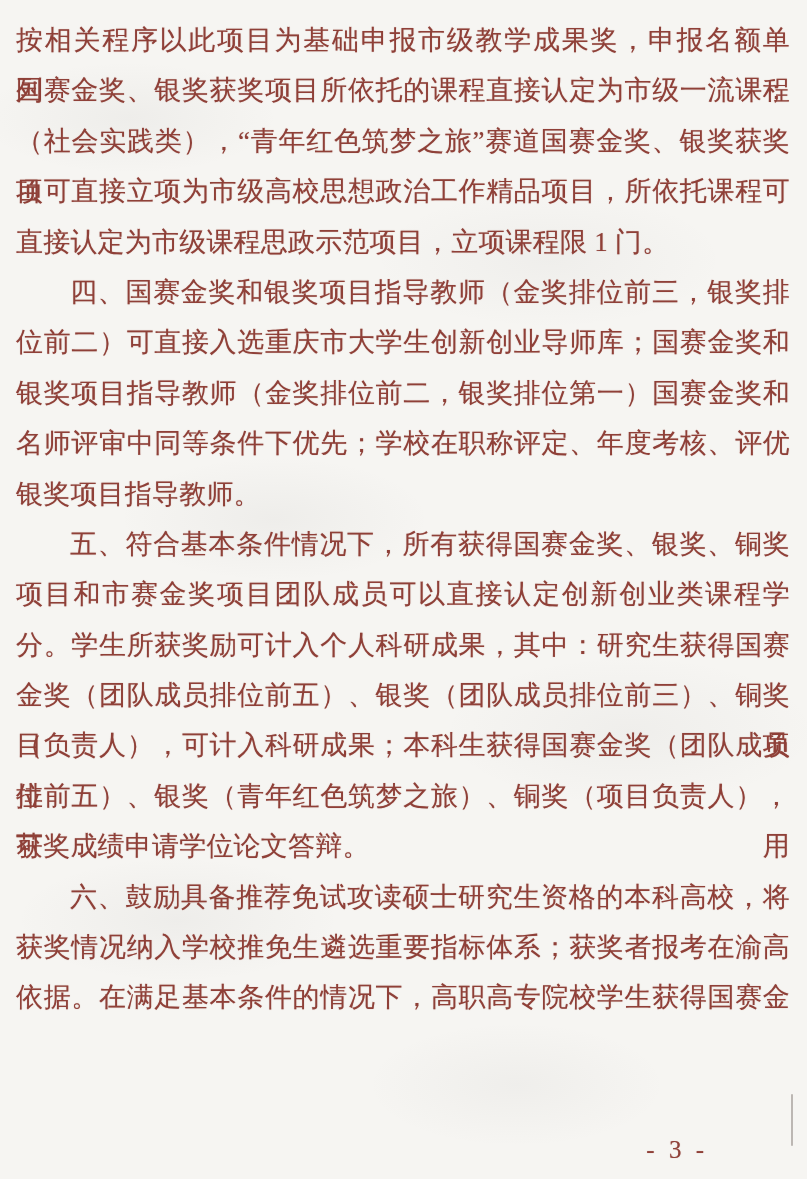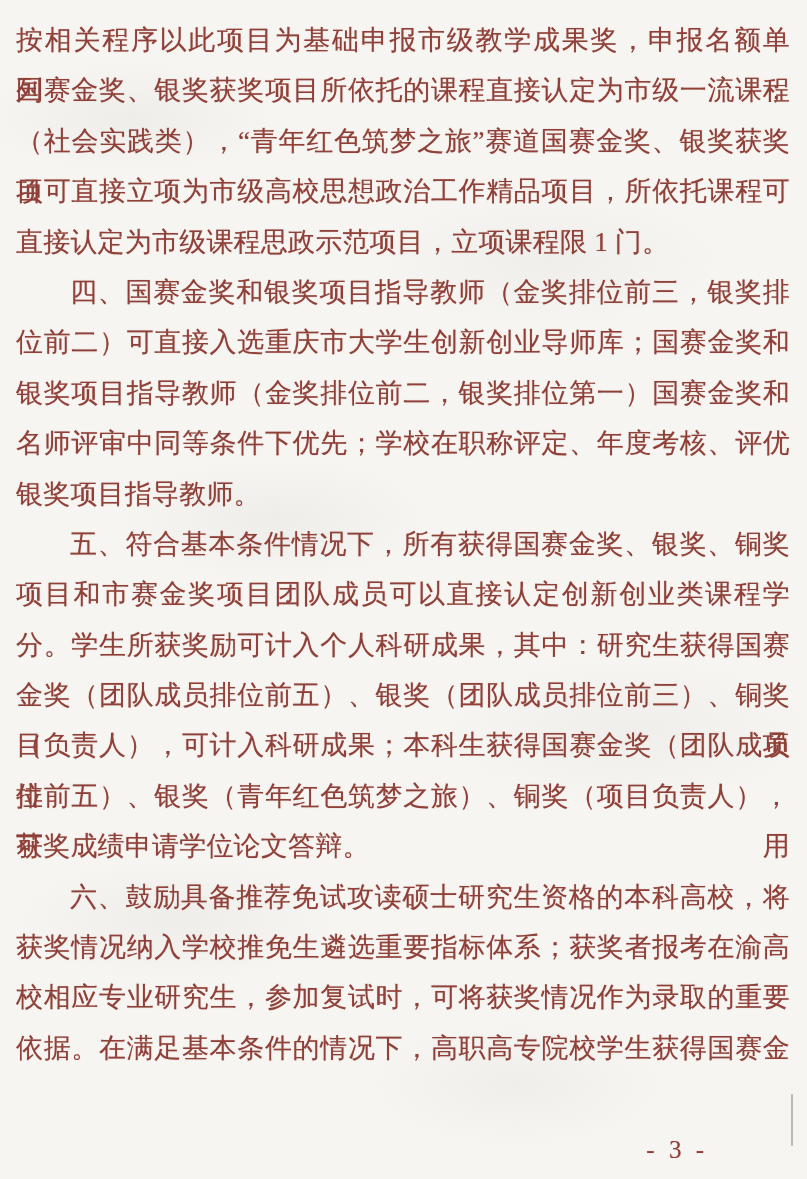--- a/index.html
+++ b/index.html
@@ -89,18 +89,17 @@
       <div class="line para-end">银奖项目指导教师。</div>
       <div class="line indent">五、符合基本条件情况下，所有获得国赛金奖、银奖、铜奖</div>
       <div class="line">项目和市赛金奖项目团队成员可以直接认定创新创业类课程学</div>
       <div class="line">分。学生所获奖励可计入个人科研成果，其中：研究生获得国赛</div>
       <div class="line">金奖（团队成员排位前五）、银奖（团队成员排位前三）、铜奖（项</div>
       <div class="line">目负责人），可计入科研成果；本科生获得国赛金奖（团队成员排</div>
       <div class="line">位前五）、银奖（青年红色筑梦之旅）、铜奖（项目负责人），可用</div>
       <div class="line para-end">获奖成绩申请学位论文答辩。</div>
       <div class="line indent">六、鼓励具备推荐免试攻读硕士研究生资格的本科高校，将</div>
       <div class="line">获奖情况纳入学校推免生遴选重要指标体系；获奖者报考在渝高</div>
-      <div class="line">校相应专业研究生，参加复试时，可将获奖情况作为录取的重要</div>
       <div class="line">依据。在满足基本条件的情况下，高职高专院校学生获得国赛金</div>
     </div>
   <div class="page-number">- 3 -</div>
   <div class="scan-edge-artifact"></div>
 </div>
 
 </body></html>

